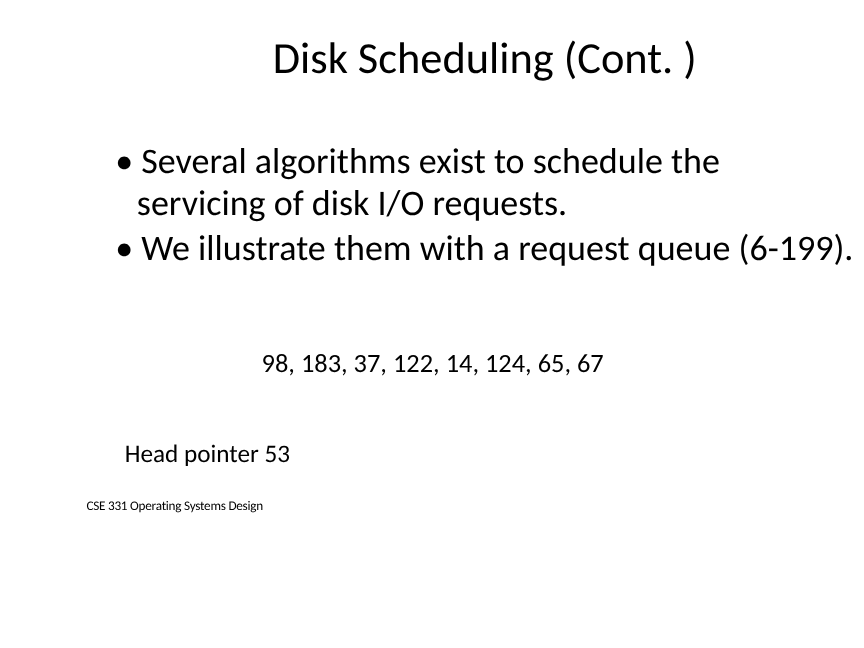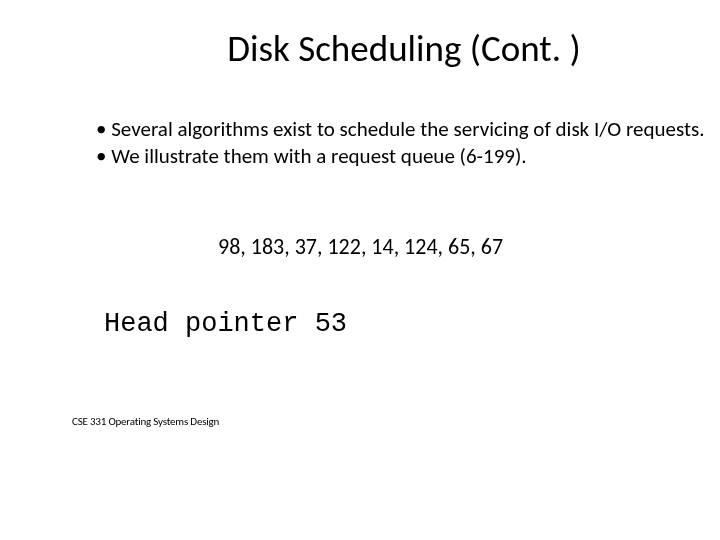--- a/index.html
+++ b/index.html
@@ -1,24 +1,24 @@
 <!DOCTYPE html>
 <html><head>
 <meta charset="utf-8">
 <style>
   * { margin: 0; padding: 0; box-sizing: border-box; }
   html, body { width: 720px; height: 540px; background: #fff; font-family: Calibri, "Segoe UI", Arial, sans-serif; color: #000; }
   .slide { width: 720px; height: 452px; position: relative; padding: 0; margin-left: 44px; }
   .title { font-size: 37px; font-weight: 400; text-align: center; padding-top: 26px; letter-spacing: 0px; }
   .body { padding: 46px 52px 0 52px; }
   .bullets { list-style: none; }
-  .bullets li { font-size: 21px; line-height: 1.18; text-indent: -18px; padding-left: 18px; margin-bottom: 2px; }
+  .bullets li { font-size: 30px; line-height: 1.18; text-indent: -18px; padding-left: 18px; margin-bottom: 2px; }
   .bullets li::before { content: "• "; }
   .queue { font-size: 22px; padding-left: 122px; margin-top: 64px; }
-  .headptr { font-size: 27px; padding-left: 8px; margin-top: 49px; font-family: Liberation Mono, monospace; }
+  .headptr { font-size: 21px; padding-left: 8px; margin-top: 49px; }
   .footer { position: absolute; left: 28px; bottom: 24px; font-size: 11px; color: #000; letter-spacing: -0.2px; }
 </style>
 </head>
 <body>
 
 <div class="slide">
   <h1 class="title">Disk Scheduling (Cont. )</h1>
   <div class="body">
     <ul class="bullets">
       <li>Several algorithms exist to schedule the servicing of disk I/O requests.</li>

